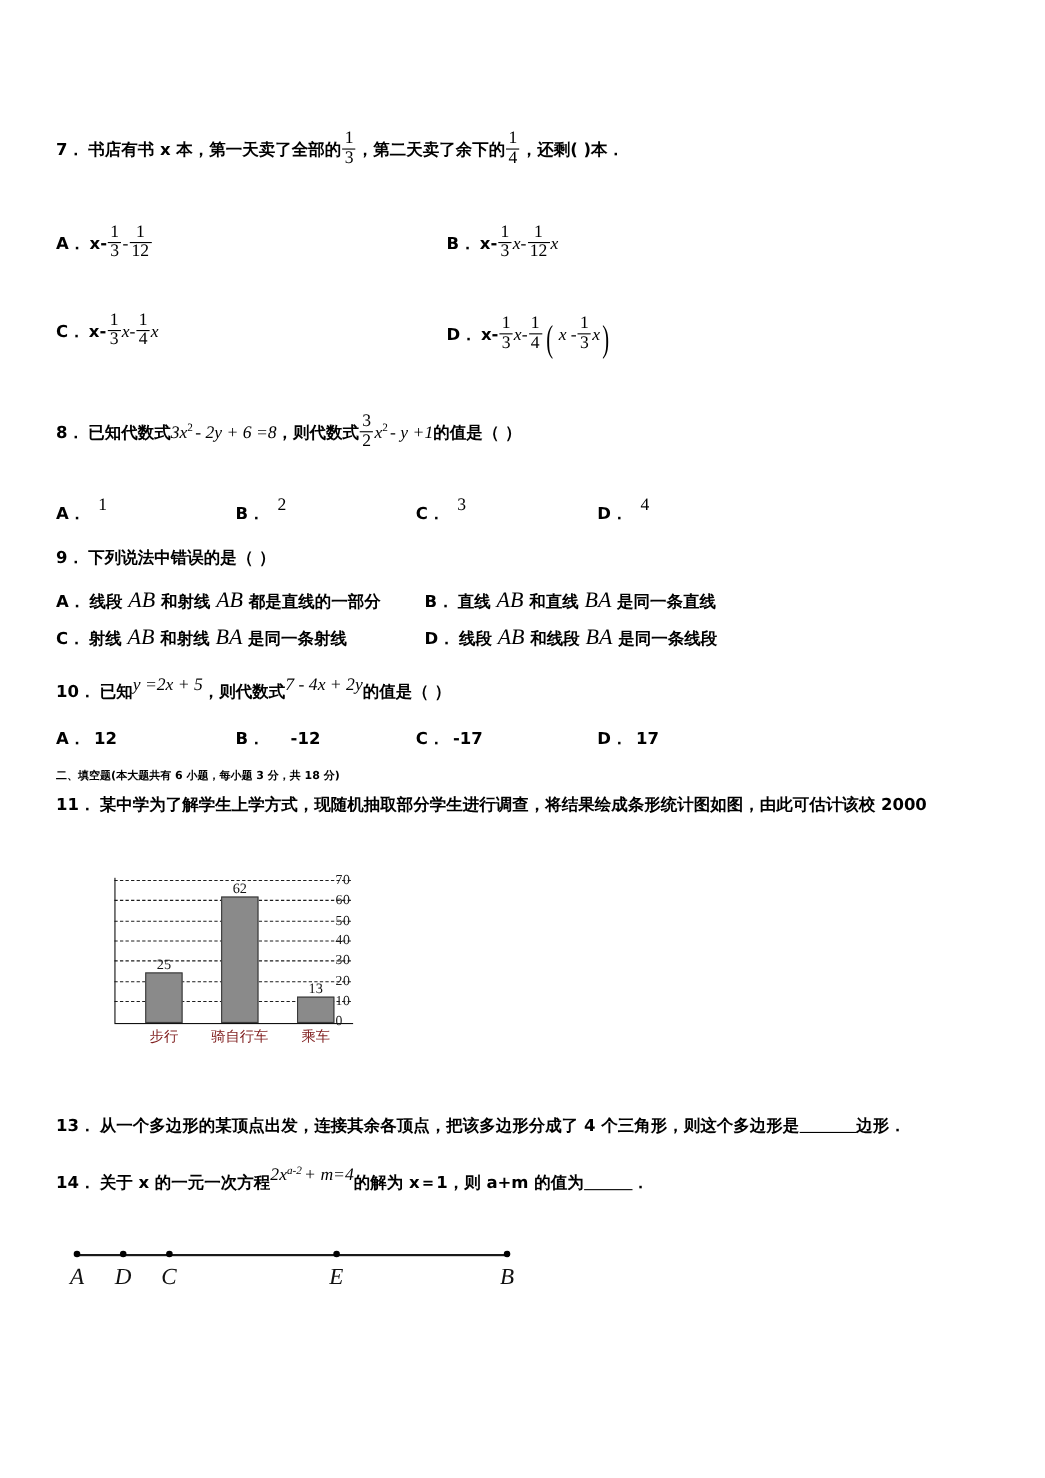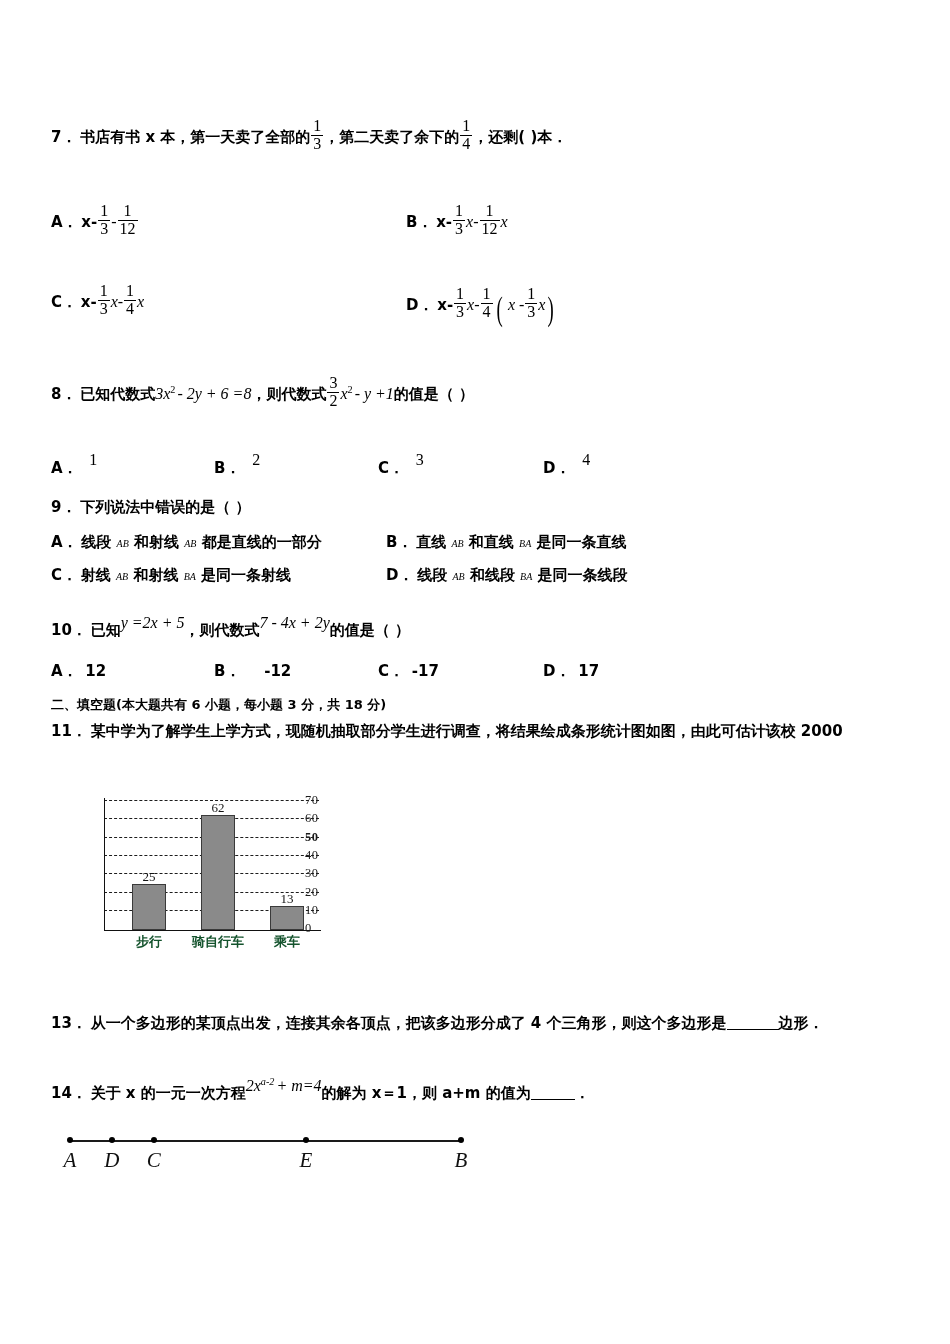--- a/index.html
+++ b/index.html
@@ -90,21 +90,21 @@
   }
   .blank {
     display: inline-block;
     border-bottom: 1.2px solid #000;
     height: 0.95em;
     vertical-align: -0.12em;
   }
   .ital-lbl {
     font-family: "Liberation Serif", "DejaVu Serif", serif;
     font-style: italic;
-    font-size: 10px;
+    font-size: 20px;
   }
 
   
   #bar-chart {
     position: absolute;
     left: 58px;
     top: 786px;
     width: 275px;
     height: 170px;
   }
@@ -143,25 +143,25 @@
     position: absolute;
     font-family: "Liberation Serif", "DejaVu Serif", serif;
     font-size: 13px;
     color: #141414;
     transform: translateX(-50%);
     white-space: nowrap;
   }
   .xcat {
     position: absolute;
     font-family: "DejaVu Sans", "Liberation Sans", sans-serif;
-    font-weight: bold;
+    font-weight: normal;
     font-size: 13px;
     transform: translateX(-50%);
     white-space: nowrap;
-    color: #14532d;
+    color: #7f1d1d;
   }
 
   
   #segment-figure {
     position: absolute;
     left: 50px;
     top: 1126px;
     width: 460px;
     height: 60px;
   }
@@ -279,34 +279,34 @@
   <div class="q" style="left:372px; top:660px;">
     <span class="opt-label">C．</span>
     <span class="qnum" style="margin-left:4px;">-17</span>
   </div>
   <div class="q" style="left:537px; top:660px;">
     <span class="opt-label">D．</span>
     <span class="qnum" style="margin-left:4px;">17</span>
   </div>
 
   <div class="q" style="left:45px; top:694px; font-size:14.5px;">
-    <span class="cn" style="font-size:13px;">二、填空题(本大题共有 6 小题，每小题 3 分，共 18 分)</span>
+    <span class="cn" style="font-size:10px;">二、填空题(本大题共有 6 小题，每小题 3 分，共 18 分)</span>
   </div>
 
   <div class="q" style="left:45px; top:720px;">
     <span class="qnum">11．</span>
     <span class="cn">某中学为了解学生上学方式，现随机抽取部分学生进行调查，将结果绘成条形统计图如图，由此可估计该校 2000</span>
   </div>
 
   <div id="bar-chart">
     <div class="chart-inner">
 
       <div class="ytick" style="top:14px;  width:34px;">70</div>
       <div class="ytick" style="top:32.3px;width:34px;">60</div>
-      <div class="ytick" style="top:50.6px;width:34px;font-weight:bold;">50</div>
+      <div class="ytick" style="top:50.6px;width:34px;">50</div>
       <div class="ytick" style="top:68.9px;width:34px;">40</div>
       <div class="ytick" style="top:87.2px;width:34px;">30</div>
       <div class="ytick" style="top:105.5px;width:34px;">20</div>
       <div class="ytick" style="top:123.8px;width:34px;">10</div>
       <div class="ytick" style="top:142.1px;width:34px;">0</div>
 
       <div class="gridline" style="left:40px; top:14px;   width:215px;"></div>
       <div class="gridline" style="left:40px; top:32.3px; width:215px;"></div>
       <div class="gridline" style="left:40px; top:50.6px; width:215px;"></div>
       <div class="gridline" style="left:40px; top:68.9px; width:215px;"></div>
@@ -330,21 +330,21 @@
       <div class="xcat" style="left:223px; top:147px;">乘车</div>
     </div>
   </div>
 
 
   <div class="q" style="left:45px; top:1012px;">
     <span class="qnum">13．</span>
     <span class="cn">从一个多边形的某顶点出发，连接其余各顶点，把该多边形分成了 4 个三角形，则这个多边形是</span><span class="blank" style="width:52px;"></span><span class="cn">边形．</span>
   </div>
 
-  <div class="q" style="left:45px; top:1057px;margin-top:17px;">
+  <div class="q" style="left:45px; top:1057px;">
     <span class="qnum">14．</span>
     <span class="cn">关于 x 的一元一次方程</span><span class="mathit" style="vertical-align:7px;">2x</span><span class="sup" style="vertical-align:13px;">a-2</span><span class="mathit" style="vertical-align:7px; margin-left:2px;">+ m=4</span><span class="cn">的解为 x＝1，则 a+m 的值为</span><span class="blank" style="width:44px;"></span><span class="cn">．</span>
   </div>
 
 
   <div id="segment-figure">
     <div class="segline" style="width:391px;"></div>
 
     <div class="segdot" style="left:14px;    top:14px;"></div>
     <div class="segdot" style="left:55.8px;  top:14px;"></div>

